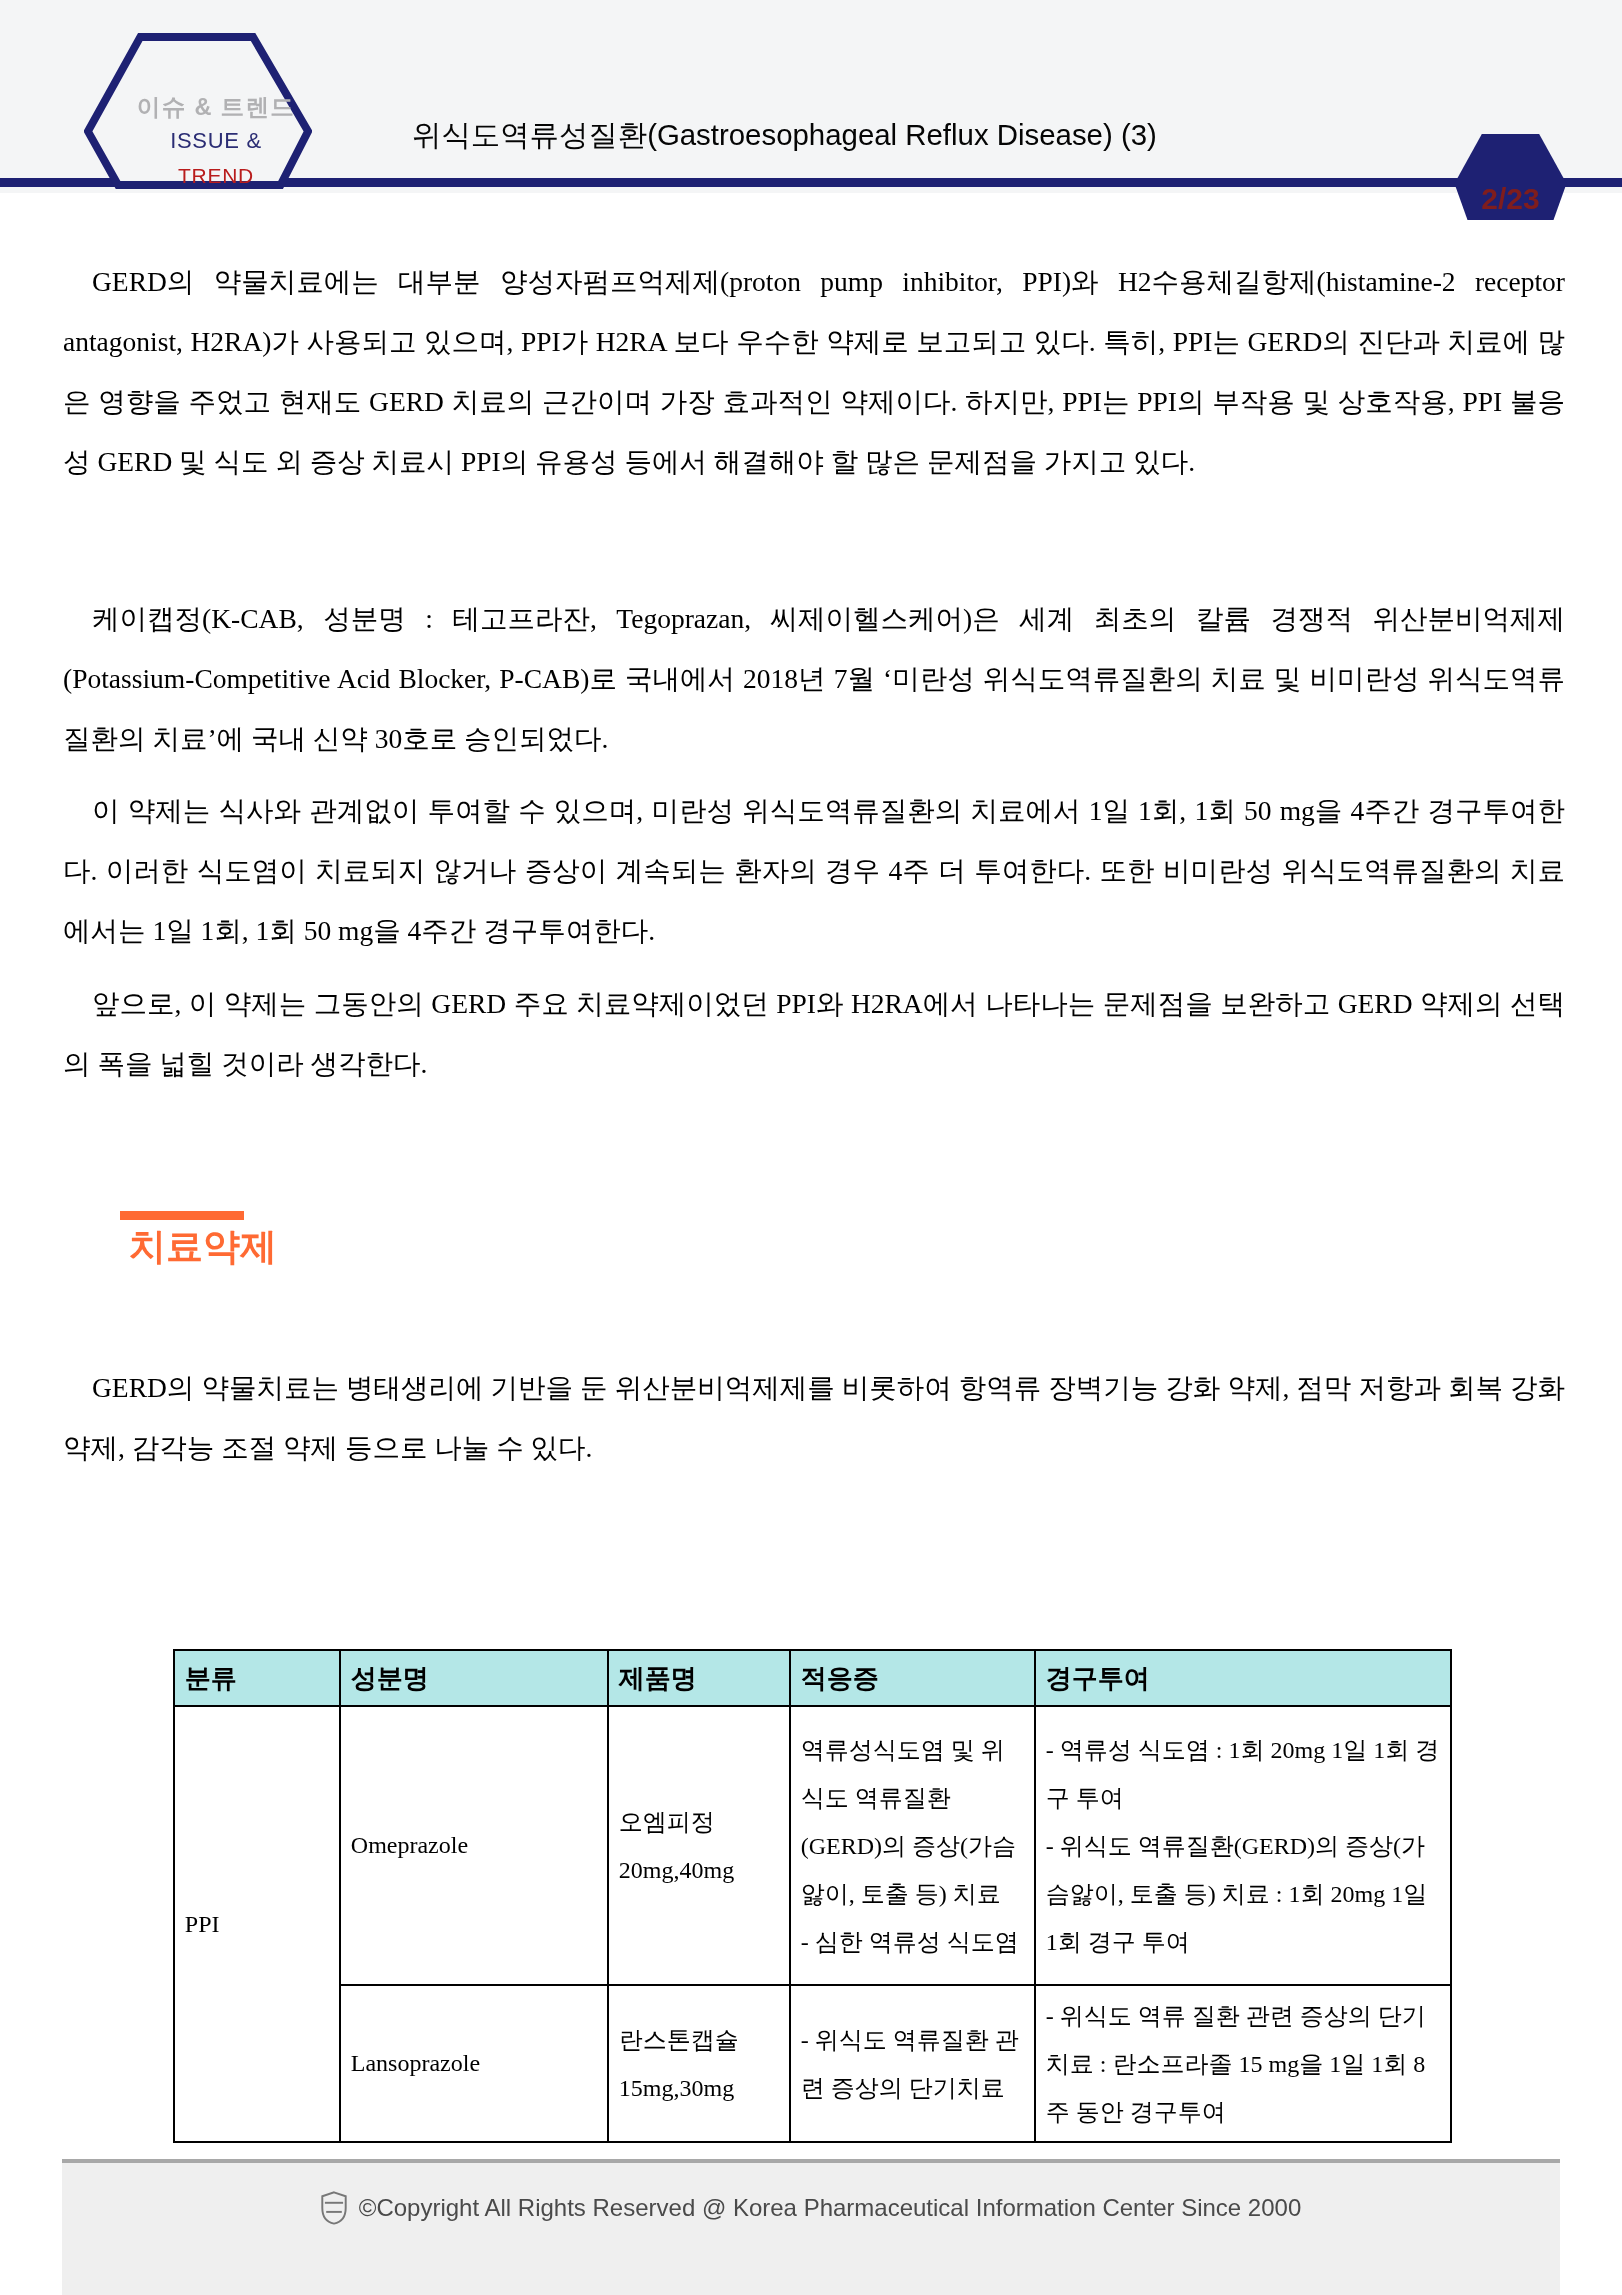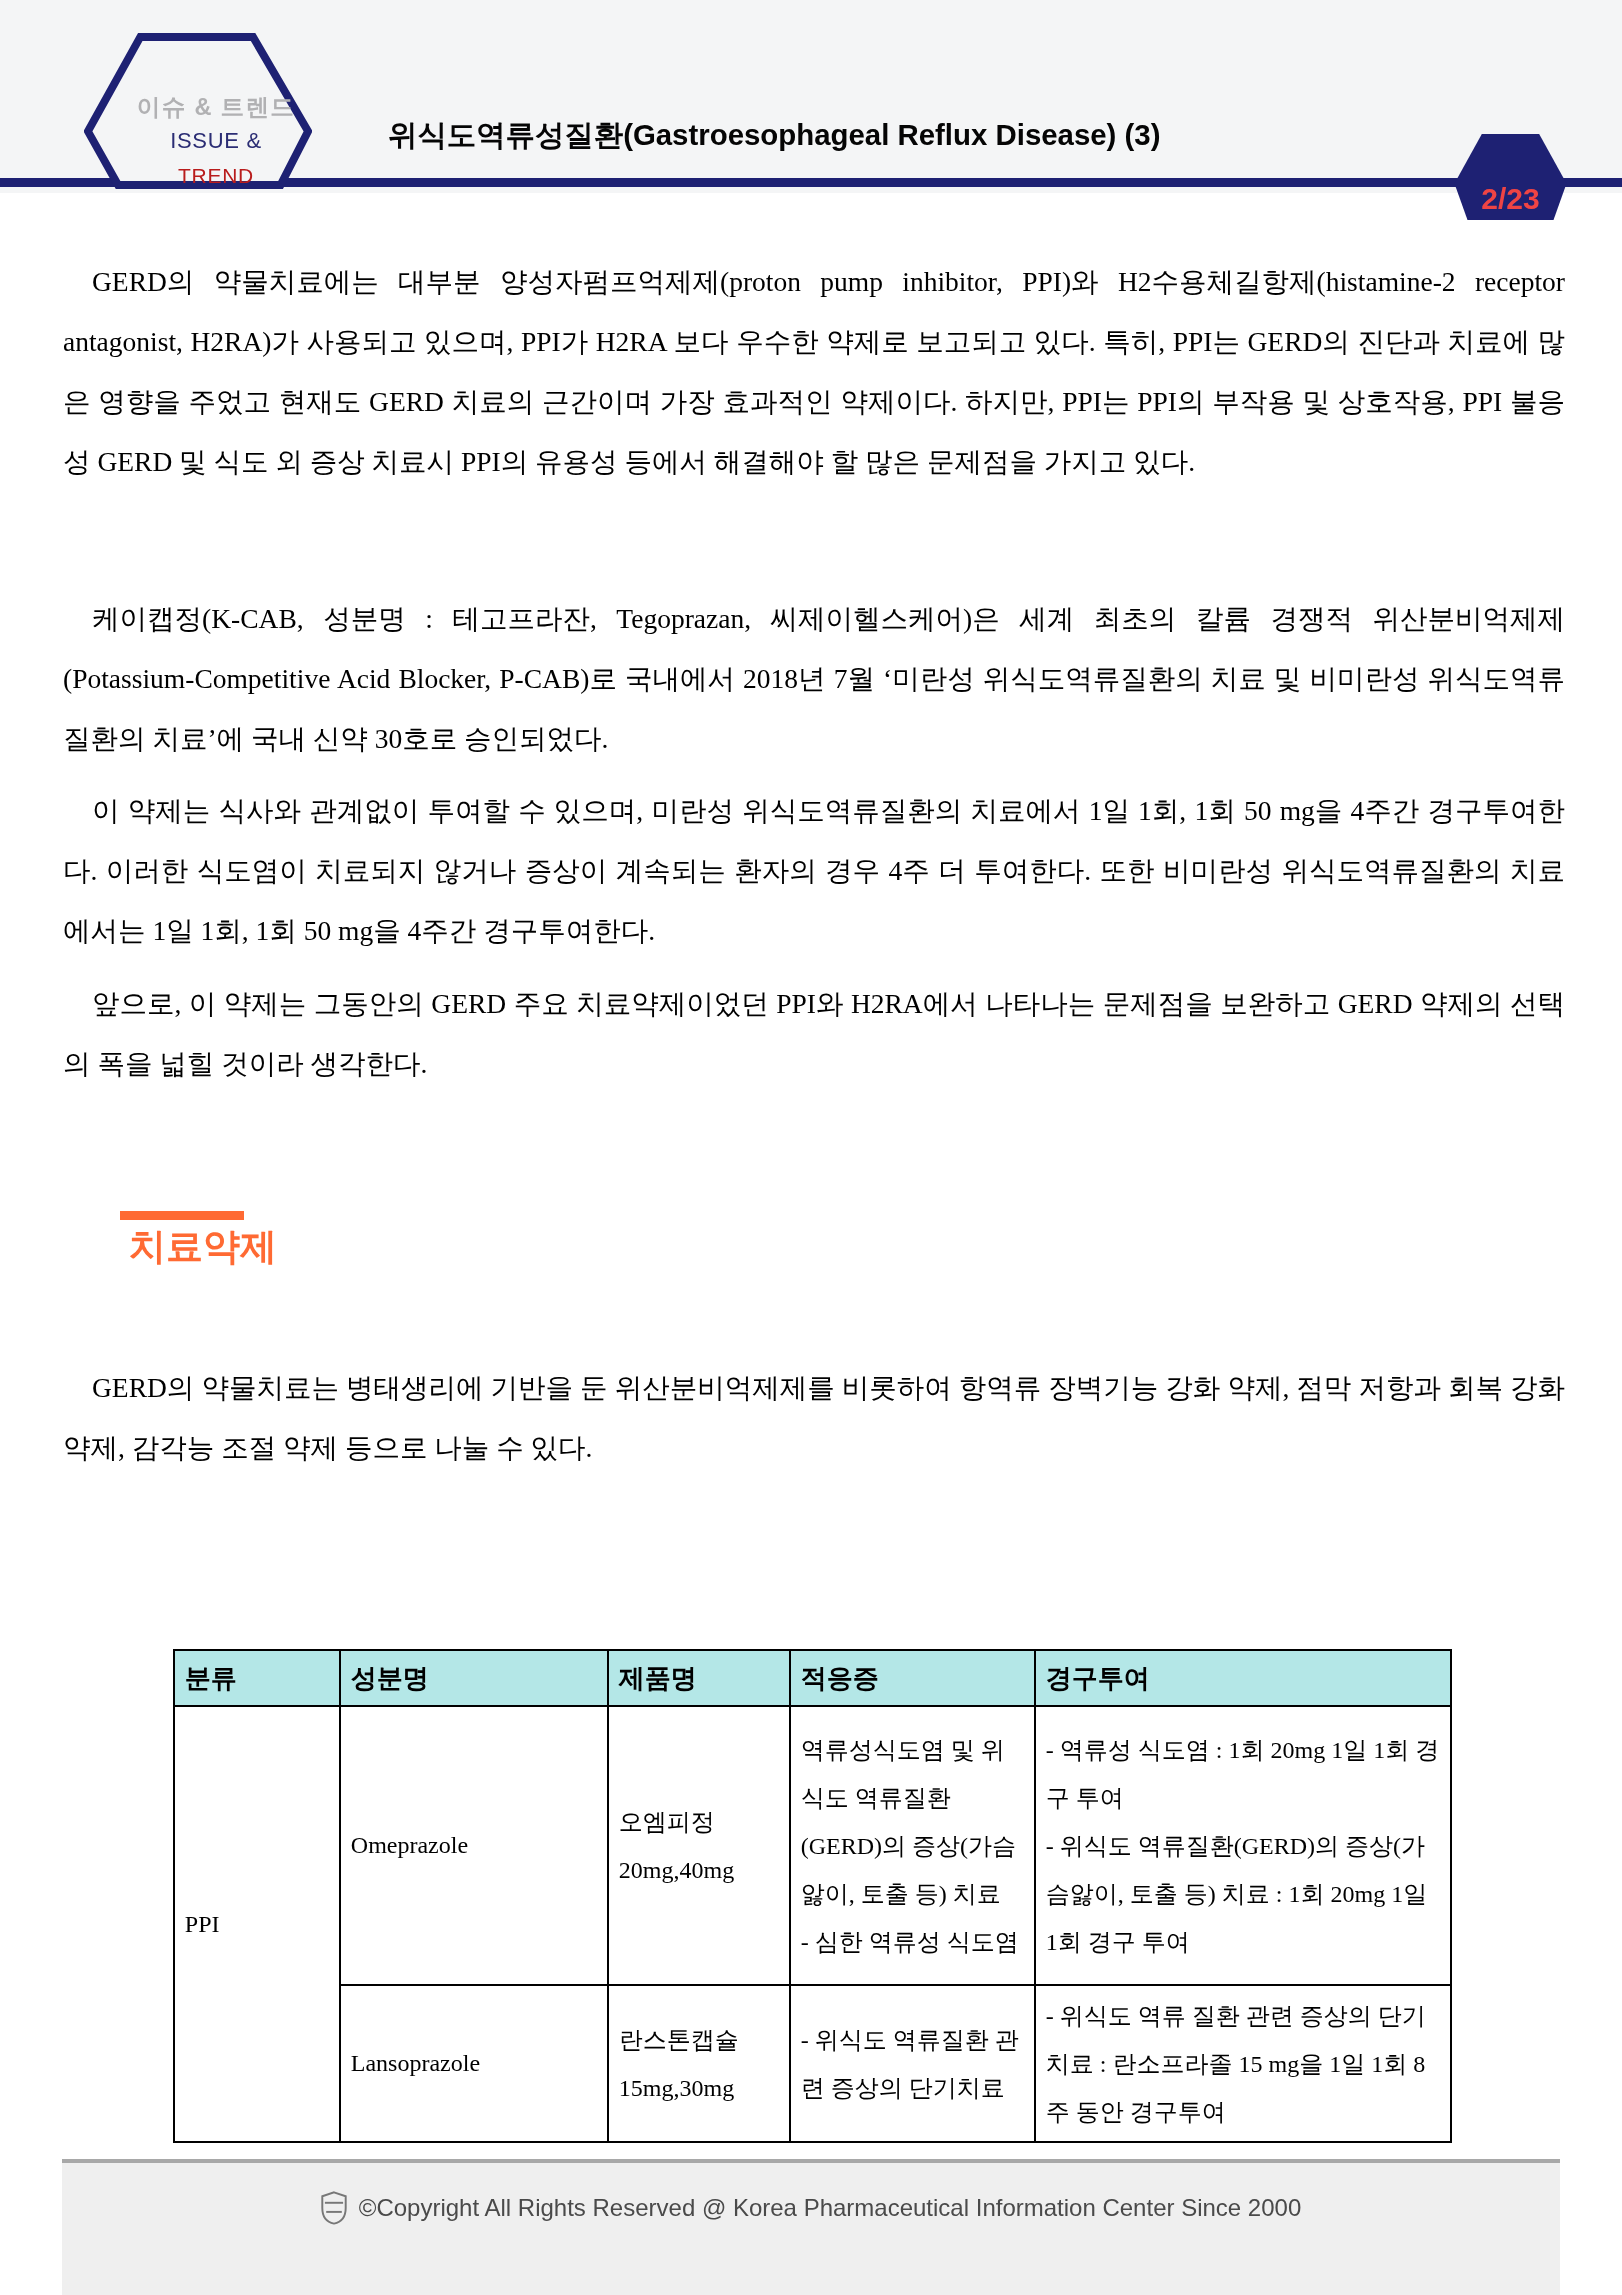--- a/index.html
+++ b/index.html
@@ -9,27 +9,27 @@
   
   .header-band{position:absolute;left:0;top:0;width:1623px;height:193px;background:#f4f5f6;}
   .header-rule{position:absolute;left:0;top:178px;width:1623px;height:8.5px;background:#1e2173;}
   .hex-logo{position:absolute;left:84px;top:33px;width:228px;height:156px;}
   .hex-logo svg{position:absolute;left:0;top:0;}
   .logo-text{position:absolute;left:18px;width:228px;text-align:center;
              font-family:Liberation Sans, sans-serif;line-height:1;}
   .logo-kr{top:63px;font-size:23.6px;color:#b1b1b3;letter-spacing:1.3px;font-weight:700;}
   .logo-en1{top:97px;font-size:22px;color:#2b2d74;font-weight:400;letter-spacing:0.7px;}
   .logo-en2{top:132px;font-size:21px;color:#b91c1c;font-weight:400;letter-spacing:0.7px;}
-  .page-title{position:absolute;left:388px;top:116px;font-family:"Liberation Sans","DejaVu Sans",sans-serif;
-              font-weight:700;font-size:29.4px;color:#050505;white-space:nowrap;}
+  .page-title{position:absolute;left:412px;top:116px;font-family:"Liberation Sans","DejaVu Sans",sans-serif;
+              font-weight:400;font-size:29.4px;color:#050505;white-space:nowrap;}
   .page-badge{position:absolute;left:1454px;top:134px;width:113px;height:86px;}
   .page-badge svg{position:absolute;left:0;top:0;}
   .badge-num{position:absolute;left:0;bottom:3.9px;width:113px;text-align:center;
              font-family:"Liberation Sans","DejaVu Sans",sans-serif;font-weight:700;
-             font-size:30px;color:#ef4444;}
+             font-size:30px;color:#7f1d1d;}
 
   
   .para{position:absolute;left:63px;width:1502px;font-size:27.5px;line-height:60px;
         text-align:justify;text-indent:29px;}
   .p1{top:252px;} .p2{top:589px;} .p3{top:781px;} .p4{top:974px;} .p5{top:1358px;}
 
   
   .sec-bar{position:absolute;left:120px;top:1211px;width:124px;height:8.5px;background:#ff6a33;}
   .sec-head{position:absolute;left:129px;top:1225px;font-family:"Liberation Sans","DejaVu Sans",sans-serif;
             font-weight:700;font-size:37px;color:#ff6a33;line-height:1.2;}

